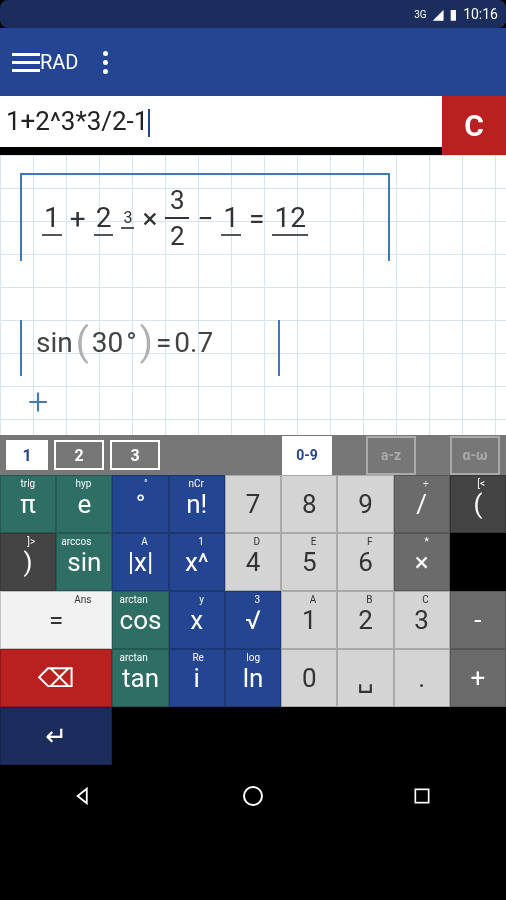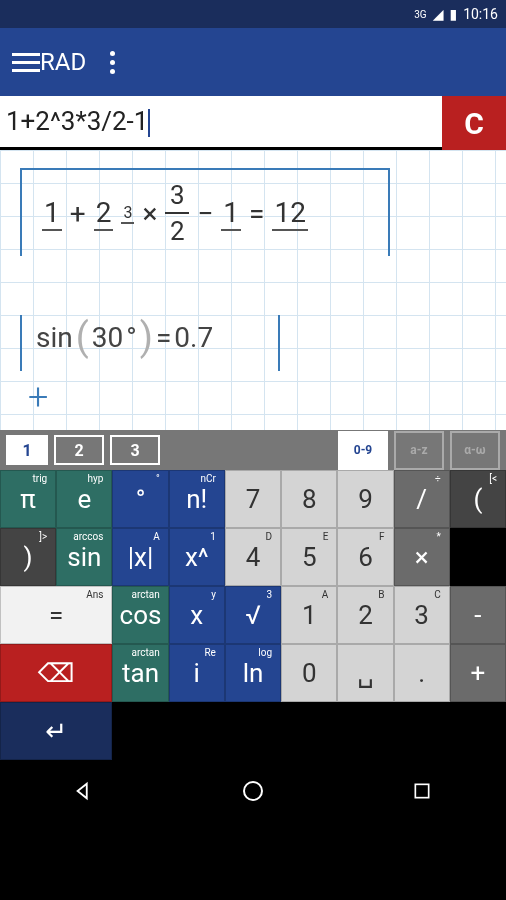--- a/index.html
+++ b/index.html
@@ -1,30 +1,30 @@
 <!DOCTYPE html>
 <html><head>
 <meta charset="utf-8">
 <style>
 * { margin: 0; padding: 0; box-sizing: border-box; font-family: Roboto, Arial, sans-serif; }
 body { width: 506px; height: 900px; background: #000; overflow: hidden; }
 
-.status-bar { height: 28px; background: #1a2d5c; display: flex; justify-content: flex-end; align-items: center; padding: 0 8px; gap: 6px; color: #fff; font-size: 14px; }
+.status-bar { height: 28px; background: #1a2d5c; display: flex; justify-content: flex-end; align-items: center; padding: 0 8px; gap: 6px; color: #fff; font-size: 14px; border-radius: 8px; }
 .status-bar .signal { font-size: 10px; }
 
 .app-bar { height: 68px; background: #244591; display: flex; align-items: center; padding: 0 12px; color: #fff; }
 .hamburger { width: 28px; display: flex; flex-direction: column; gap: 5px; cursor: pointer; }
 .hamburger span { height: 3px; background: #fff; }
 .app-title { font-size: 26px; margin-left: 24px; flex: 1; }
-.angle-mode { font-size: 24px; margin-right: 20px; }
+.angle-mode { font-size: 20px; margin-right: 20px; }
 .overflow { display: flex; flex-direction: column; gap: 4px; padding: 4px; }
 .overflow span { width: 5px; height: 5px; background: #fff; border-radius: 50%; }
 
 .input-row { display: flex; background: #fff; }
-.input-field { flex: 1; padding: 10px 6px; font-size: 26px; border-bottom: 3px solid #000000; color: #222; }
+.input-field { flex: 1; padding: 10px 6px; font-size: 26px; border-bottom: 8px solid #000000; color: #222; }
 .input-cursor { display: inline-block; width: 2px; height: 28px; background: #244591; vertical-align: middle; }
 .clear-btn { width: 64px; background: #b92020; color: #fff; font-size: 30px; font-weight: bold; display: flex; align-items: center; justify-content: center; cursor: pointer; }
 
 .workspace { height: 280px; background: #fff; position: relative; background-image: linear-gradient(#d4e4f0 1px, transparent 1px), linear-gradient(90deg, #d4e4f0 1px, transparent 1px); background-size: 33px 33px; }
 .expr-box { position: absolute; border: 2px solid #3a7bb8; padding: 12px 20px; }
 .expr-box-1 { top: 18px; left: 20px; width: 370px; height: 78px; border-bottom: none; }
 .expr-box-1::before, .expr-box-1::after { content: ''; position: absolute; bottom: -10px; width: 2px; height: 10px; background: #3a7bb8; }
 .expr-box-1::before { left: -2px; } .expr-box-1::after { right: -2px; }
 .expr-1 { font-size: 28px; color: #333; display: flex; align-items: center; gap: 8px; }
 .expr-1 .u { border-bottom: 2px solid #555; padding: 0 2px; }
@@ -36,26 +36,26 @@
 .expr-box-2 { top: 165px; left: 20px; width: 260px; height: 56px; border-top: none; border-bottom: none; padding: 6px 14px; }
 .expr-2 { font-size: 28px; color: #444; display: flex; align-items: center; gap: 3px; }
 .paren { font-size: 38px; color: #b0b0b0; line-height: 0.8; }
 
 .add-btn { position: absolute; bottom: 12px; left: 28px; font-size: 36px; color: #3a7bb8; font-weight: 300; }
 
 .tab-row { height: 40px; background: #777; display: flex; align-items: center; padding: 0 6px; gap: 6px; }
 .tab { width: 50px; height: 30px; border: 2px solid #fff; display: flex; align-items: center; justify-content: center; color: #fff; font-size: 16px; font-weight: bold; cursor: pointer; }
 .tab.active { background: #fff; color: #244591; width: 42px; }
 .tab-spacer { flex: 1; }
-.mode-tab { width: 50px; height: 39px; border: 2px solid #aaa; display: flex; align-items: center; justify-content: center; color: #aaa; font-size: 12px; font-weight: bold; cursor: pointer; }
+.mode-tab { width: 50px; height: 39px; border: 2px solid #aaa; display: flex; align-items: center; justify-content: center; color: #aaa; font-size: 14px; font-weight: bold; cursor: pointer; margin-left: 28px; }
 .mode-tab.active { border-color: #fff; color: #244591; background: #fff; }
 
 .keypad { display: grid; grid-template-columns: repeat(3, 57px) repeat(3, 56px) repeat(3, 55px); grid-template-rows: repeat(5, 58px); background: #000; }
 .key { position: relative; display: flex; align-items: center; justify-content: center; font-size: 26px; cursor: pointer; border: 1px solid rgba(0,0,0,0.2); }
-.key .sup { position: absolute; top: 2px; right: 8px; font-size: 10px; }
+.key .sup { position: absolute; top: 2px; right: 20px; font-size: 10px; }
 .k-teal { background: #2e6e64; color: #fff; }
 .k-blue { background: #244591; color: #fff; }
 .k-ltgray { background: #d4d4d4; color: #333; }
 .k-gray { background: #6b6b6b; color: #fff; }
 .k-dkgray { background: #444; color: #fff; }
 .k-white { background: #f2f2f2; color: #333; }
 .k-red { background: #b92020; color: #fff; }
 .k-navy { background: #1a2d5c; color: #fff; }
 
 .nav-bar { height: 62px; background: #000; display: flex; align-items: center; justify-content: space-around; color: #fff; }

